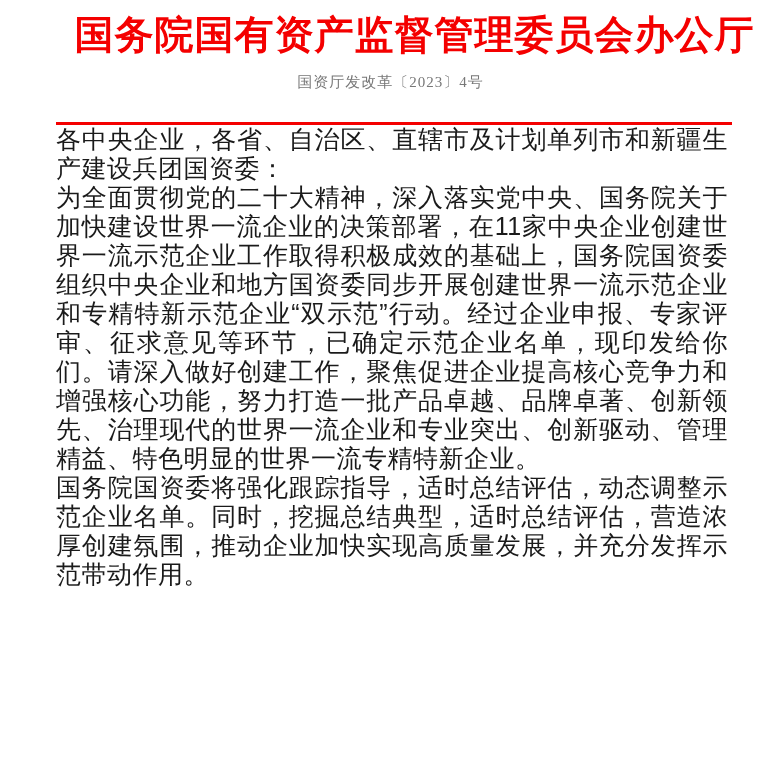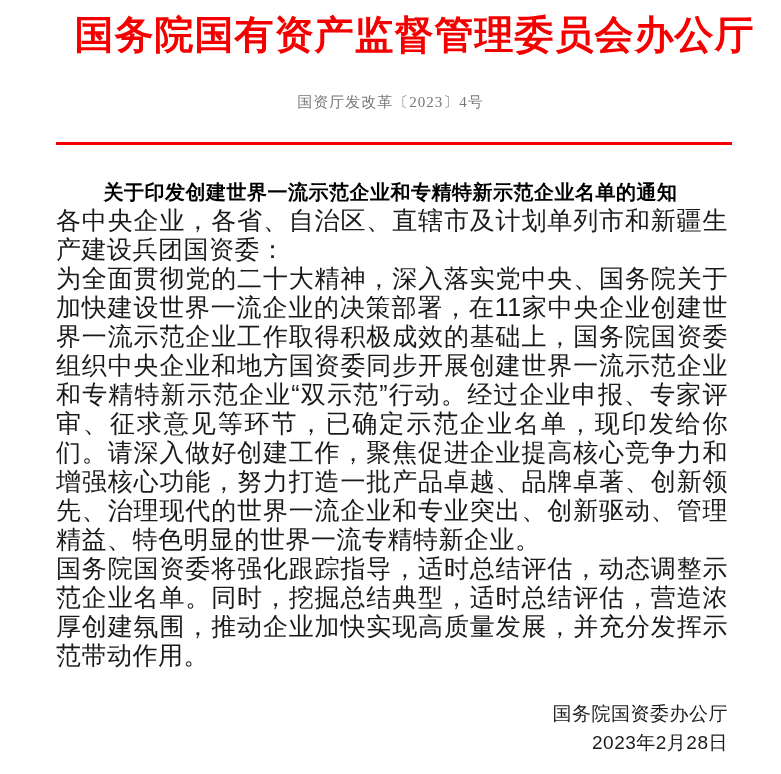--- a/index.html
+++ b/index.html
@@ -22,21 +22,21 @@
     text-align: center;
     font-family: "Liberation Serif", "DejaVu Serif", serif;
     font-weight: bold;
     font-size: 39px;
     line-height: 46px;
     letter-spacing: 1px;
     color: var(--red, #f40000);
     padding-left: 48px;
   }
   .doc-number {
-    margin-top: 34px;
+    margin-top: 14px;
     text-align: center;
     font-family: "Liberation Serif", "DejaVu Serif", serif;
     font-size: 15px;
     line-height: 20px;
     letter-spacing: 1px;
     color: var(--gray, #777777);
   }
   .red-divider {
     width: 676px;
     height: 3px;
@@ -81,30 +81,25 @@
 <body>
 
 <div class="page">
 
   <h1 class="header-title">国务院国有资产监督管理委员会办公厅</h1>
 
   <div class="doc-number">国资厅发改革〔2023〕4号</div>
 
   <div class="red-divider"></div>
 
-  <h2 class="notice-title">关于印发创建世界一流示范企业和专精特新示范企业名单的通知</h2>
 
   <div class="content">
     <p class="salutation">各中央企业，各省、自治区、直辖市及计划单列市和新疆生产建设兵团国资委：</p>
 
     <div>
         <p class="body-para">为全面贯彻党的二十大精神，深入落实党中央、国务院关于加快建设世界一流企业的决策部署，在11家中央企业创建世界一流示范企业工作取得积极成效的基础上，国务院国资委组织中央企业和地方国资委同步开展创建世界一流示范企业和专精特新示范企业“双示范”行动。经过企业申报、专家评审、征求意见等环节，已确定示范企业名单，现印发给你们。请深入做好创建工作，聚焦促进企业提高核心竞争力和增强核心功能，努力打造一批产品卓越、品牌卓著、创新领先、治理现代的世界一流企业和专业突出、创新驱动、管理精益、特色明显的世界一流专精特新企业。</p>
         <p class="body-para">国务院国资委将强化跟踪指导，适时总结评估，动态调整示范企业名单。同时，挖掘总结典型，适时总结评估，营造浓厚创建氛围，推动企业加快实现高质量发展，并充分发挥示范带动作用。</p>
       </div>
 
   </div>
 
-  <div class="footer">
-    <p class="signature">国务院国资委办公厅</p>
-    <p class="date-line">2023年2月28日</p>
-  </div>
 
 </div>
 
 </body></html>

